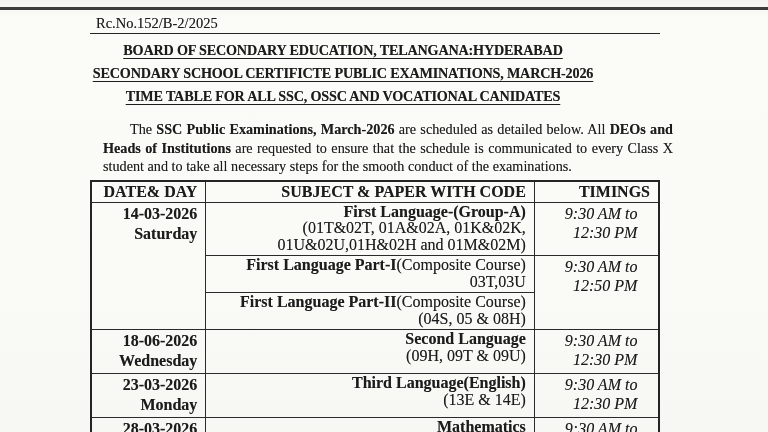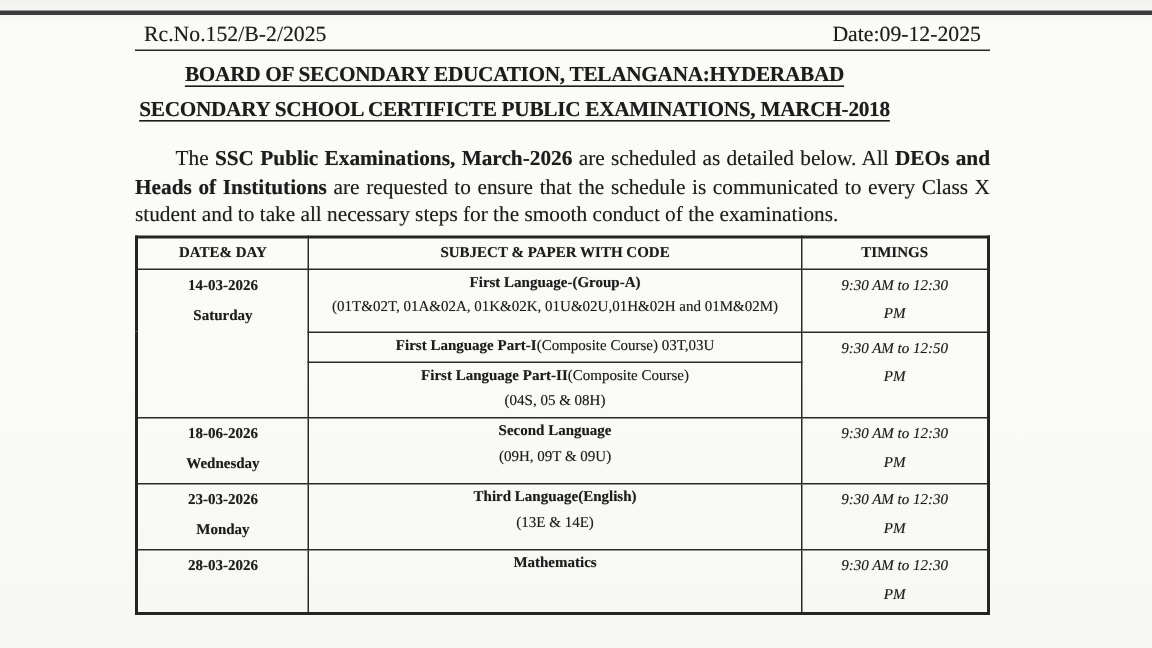--- a/index.html
+++ b/index.html
@@ -57,40 +57,40 @@
   .doc-title {
     display: inline-block;
     font-size: 16.5px;
     font-weight: bold;
     line-height: 20px;
     margin-top: 1px;
     border-bottom: 2px solid #1c1c1c;
     padding-bottom: 1px;
   }
   .intro {
-    margin: 5px 0 4px 0;
+    margin: 5px 0 4px 13px;
     width: 570px;
     font-size: 14.2px;
     line-height: 18.5px;
     text-align: justify;
     text-indent: 27px;
   }
   table.tt {
     border-collapse: collapse;
     width: 570px;
     margin-top: 2px;
     border: 2.2px solid #242424;
   }
   .tt th, .tt td {
     border: 1.7px solid #2a2a2a;
     padding: 1px 8px 2px 8px;
-    font-size: 10px;
+    font-size: 16px;
     line-height: 16.5px;
     vertical-align: top;
-    text-align: center;
+    text-align: right;
     font-weight: normal;
   }
   .tt th {
     font-weight: bold;
     padding-top: 2px;
     line-height: 16px;
   }
   .col-date { width: 115px; }
   .col-subj { width: 330px; }
   .col-time { width: 125px; }
@@ -114,26 +114,26 @@
 </head>
 <body>
 
 <div class="page">
   <div class="top-rule"></div>
 
   <div class="content">
 
     <div class="ref-line">
       <span>Rc.No.152/B-2/2025</span>
-      <span>Date:09-12-2025</span>
     </div>
 
     <div class="center-block">
       <div class="hline">BOARD OF SECONDARY EDUCATION, TELANGANA:HYDERABAD</div>
-      <div class="hline">SECONDARY SCHOOL CERTIFICTE PUBLIC EXAMINATIONS, MARCH-2018</div>
+      <div class="hline">SECONDARY SCHOOL CERTIFICTE PUBLIC EXAMINATIONS, MARCH-2026</div>
+      <div class="hline">TIME TABLE FOR ALL SSC, OSSC AND VOCATIONAL CANIDATES</div>
     </div>
 
     <p class="intro"><span>The </span><b>SSC Public Examinations, March-2026</b><span> are scheduled as detailed below. All </span><b>DEOs and Heads of Institutions</b><span> are requested to ensure that the schedule is communicated to every Class X student and to take all necessary steps for the smooth conduct of the examinations.</span></p>
 
     <table class="tt">
       <colgroup>
         <col class="col-date">
         <col class="col-subj">
         <col class="col-time">
       </colgroup>

